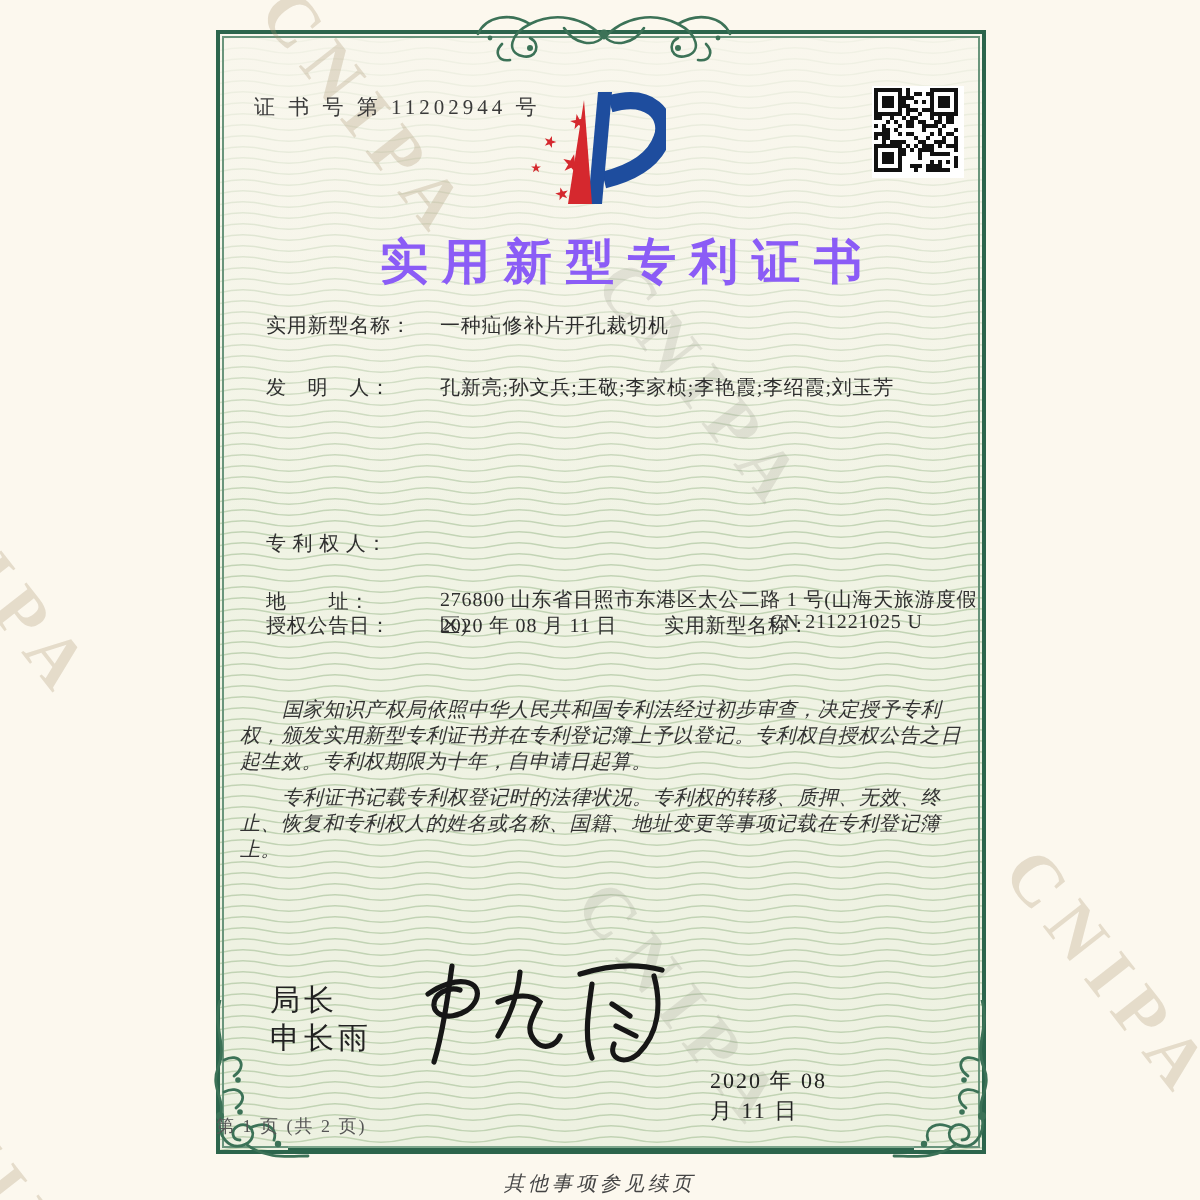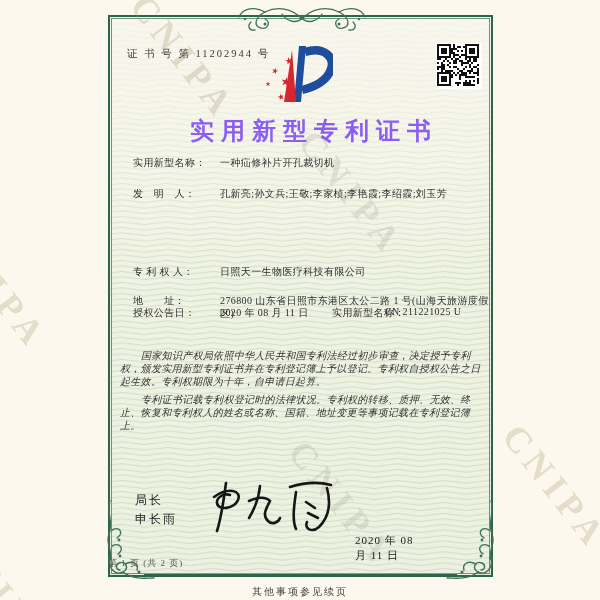--- a/index.html
+++ b/index.html
@@ -49,27 +49,27 @@
   .r5{top:279px}.r6{top:291px}
   .r5 .val{white-space:normal;width:272px;line-height:13px;}
   .r6 .lbl2{position:absolute;left:199px;top:0;}
   .r6 .val2{position:absolute;left:252px;top:0;white-space:nowrap;}
 
   .body-text{position:absolute;left:8px;top:330px;width:370px;color:#333;
              font-style:italic;font-size:10px;line-height:13.2px;letter-spacing:0.3px;}
   .body-text p{margin:4px;text-indent:21px;}
 
   .director{position:absolute;left:27px;top:476px;font-family:"Liberation Sans",sans-serif;
-            font-size:12px;color:#222;letter-spacing:2px;line-height:19px;}
+            font-size:15px;color:#222;letter-spacing:2px;line-height:19px;}
   .signature{position:absolute;left:96px;top:462px;}
   .sign-date{position:absolute;left:247px;top:518px;font-size:11px;letter-spacing:1px;color:#222;}
   .page-info{position:absolute;left:0;top:542px;width:100%;text-align:left;
              font-size:9px;letter-spacing:1px;color:#555;}
   .note{position:absolute;left:0;top:585px;width:600px;text-align:center;z-index:4;
-        font-size:10px;letter-spacing:2px;color:#444;}
+        font-style:italic;font-size:10px;letter-spacing:2px;color:#444;}
 </style>
 </head>
 <body>
 
 <span class="wm wm1">CNIPA</span>
 <span class="wm wm2">CNIPA</span>
 <span class="wm wm3">CNIPA</span>
 <span class="wm wm4">CNIPA</span>
 <span class="wm wm5">CNIPA</span>
 <span class="wm wm6">CNIPA</span>
@@ -301,21 +301,20 @@
   <div class="row r0">
     <span class="lbl">实用新型名称：</span>
     <span class="val">一种疝修补片开孔裁切机</span>
   </div>
   <div class="row r1">
     <span class="lbl">发　明　人：</span>
     <span class="val">孔新亮;孙文兵;王敬;李家桢;李艳霞;李绍霞;刘玉芳</span>
   </div>
   <div class="row r4">
     <span class="lbl">专 利 权 人：</span>
-    <span class="val">日照天一生物医疗科技有限公司</span>
   </div>
   <div class="row r5">
     <span class="lbl">地　　址：</span>
     <span class="val">276800 山东省日照市东港区太公二路 1 号(山海天旅游度假区)</span>
   </div>
   <div class="row r6">
     <span class="lbl">授权公告日：</span>
     <span class="val">2020 年 08 月 11 日</span>
     <span class="lbl2">实用新型名称：</span>
     <span class="val2">CN 211221025 U</span>

